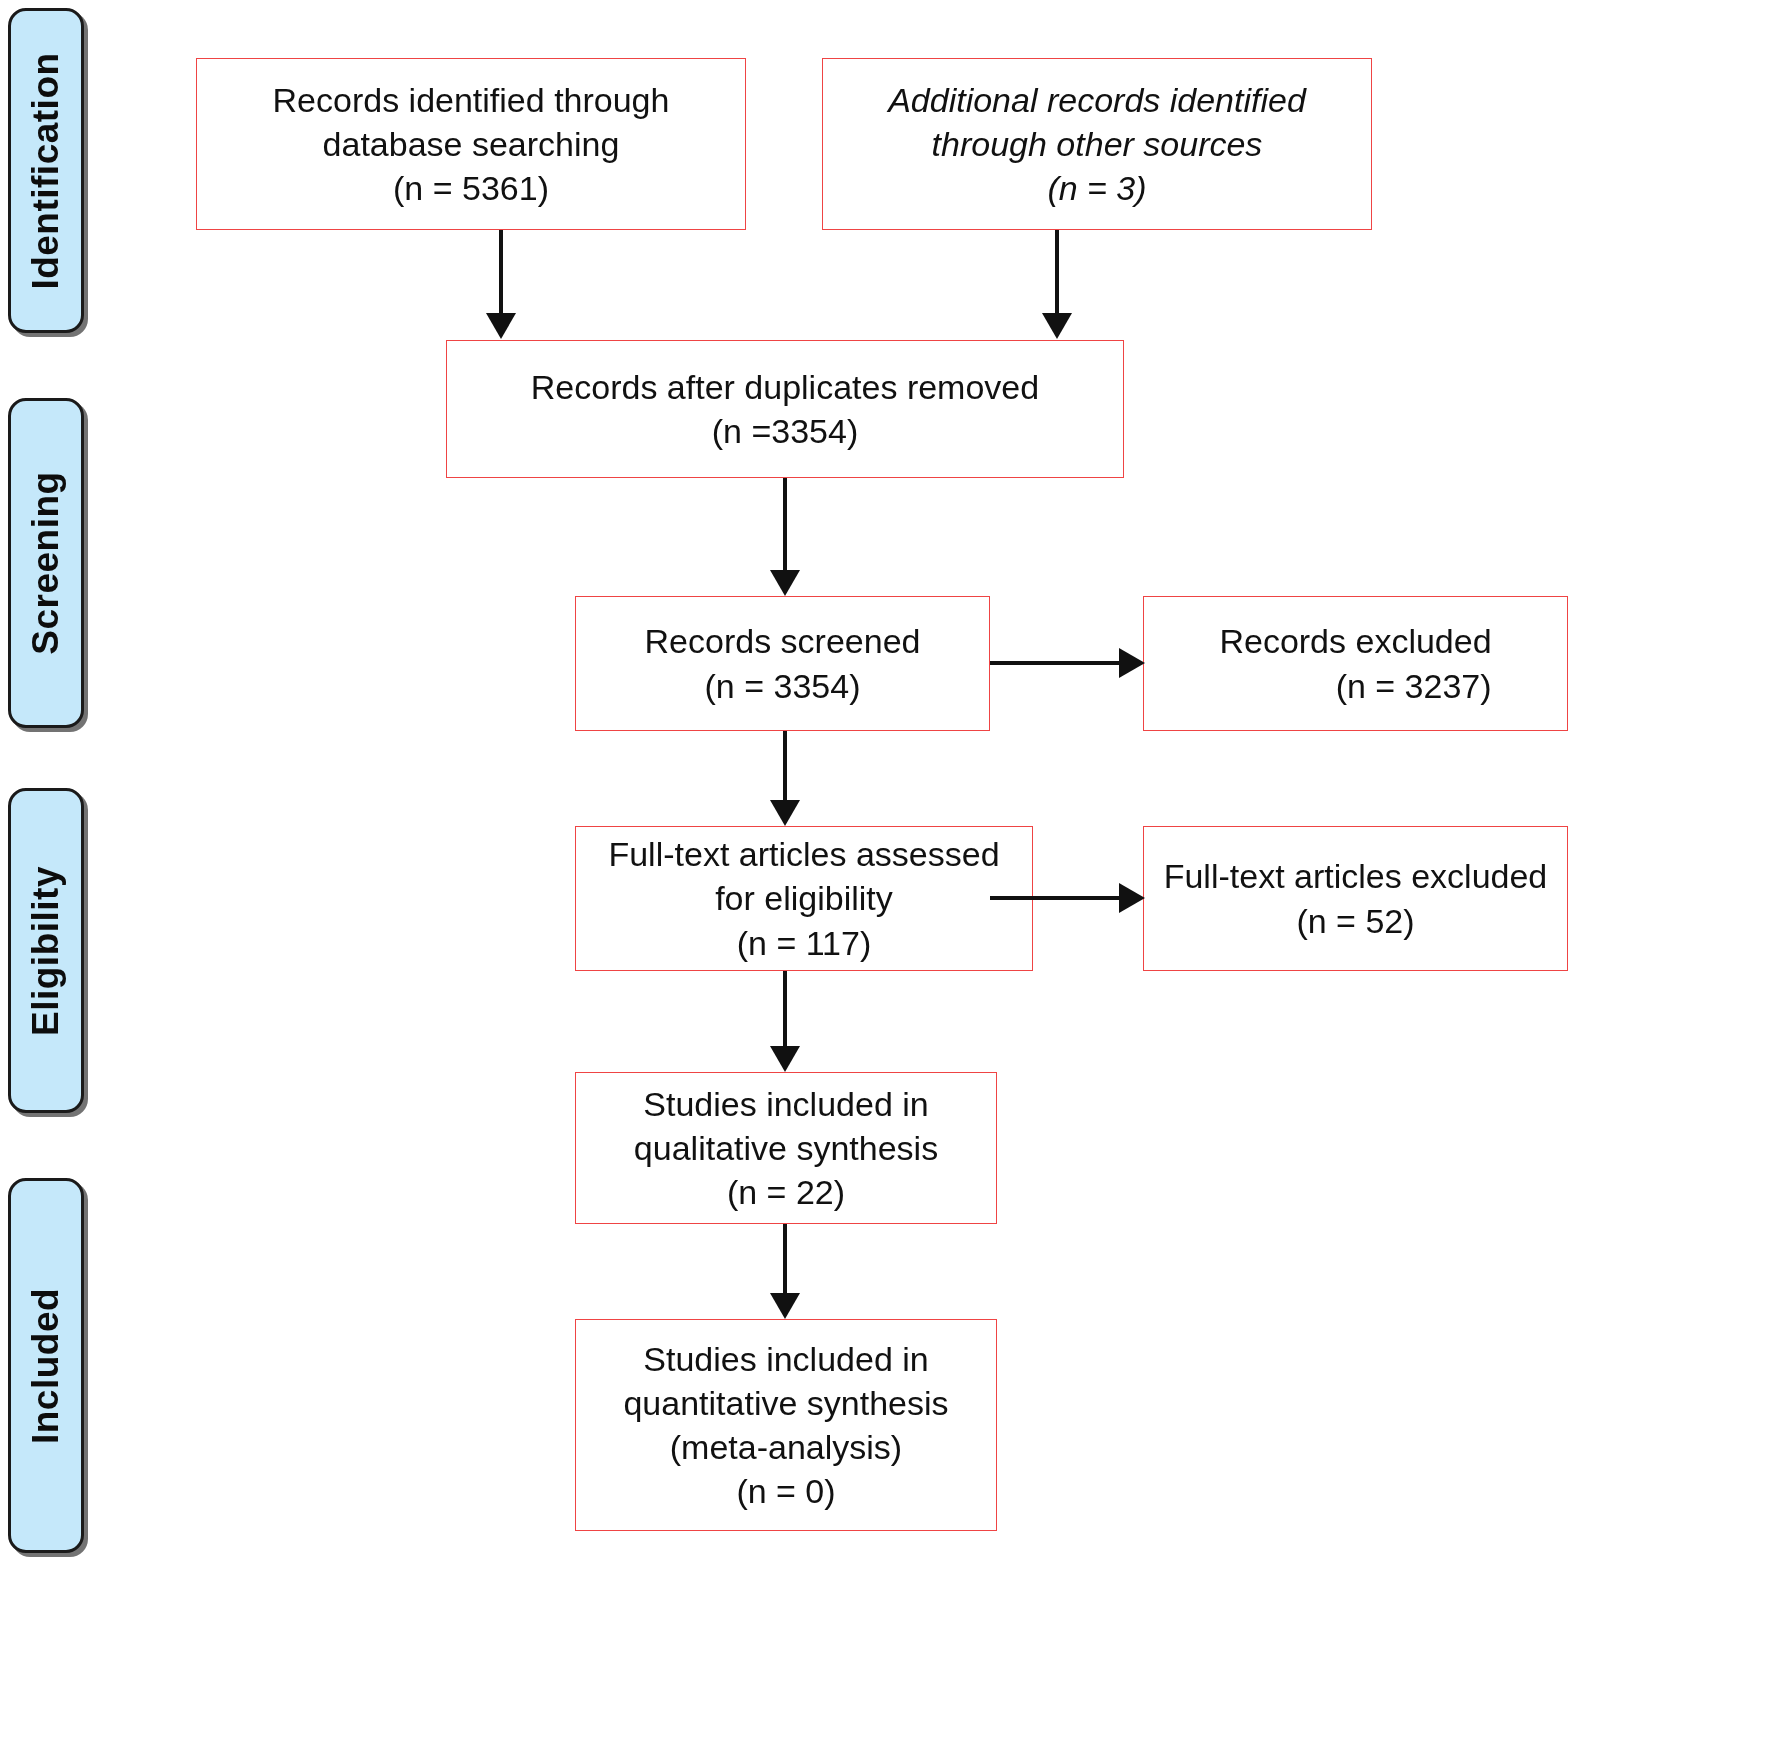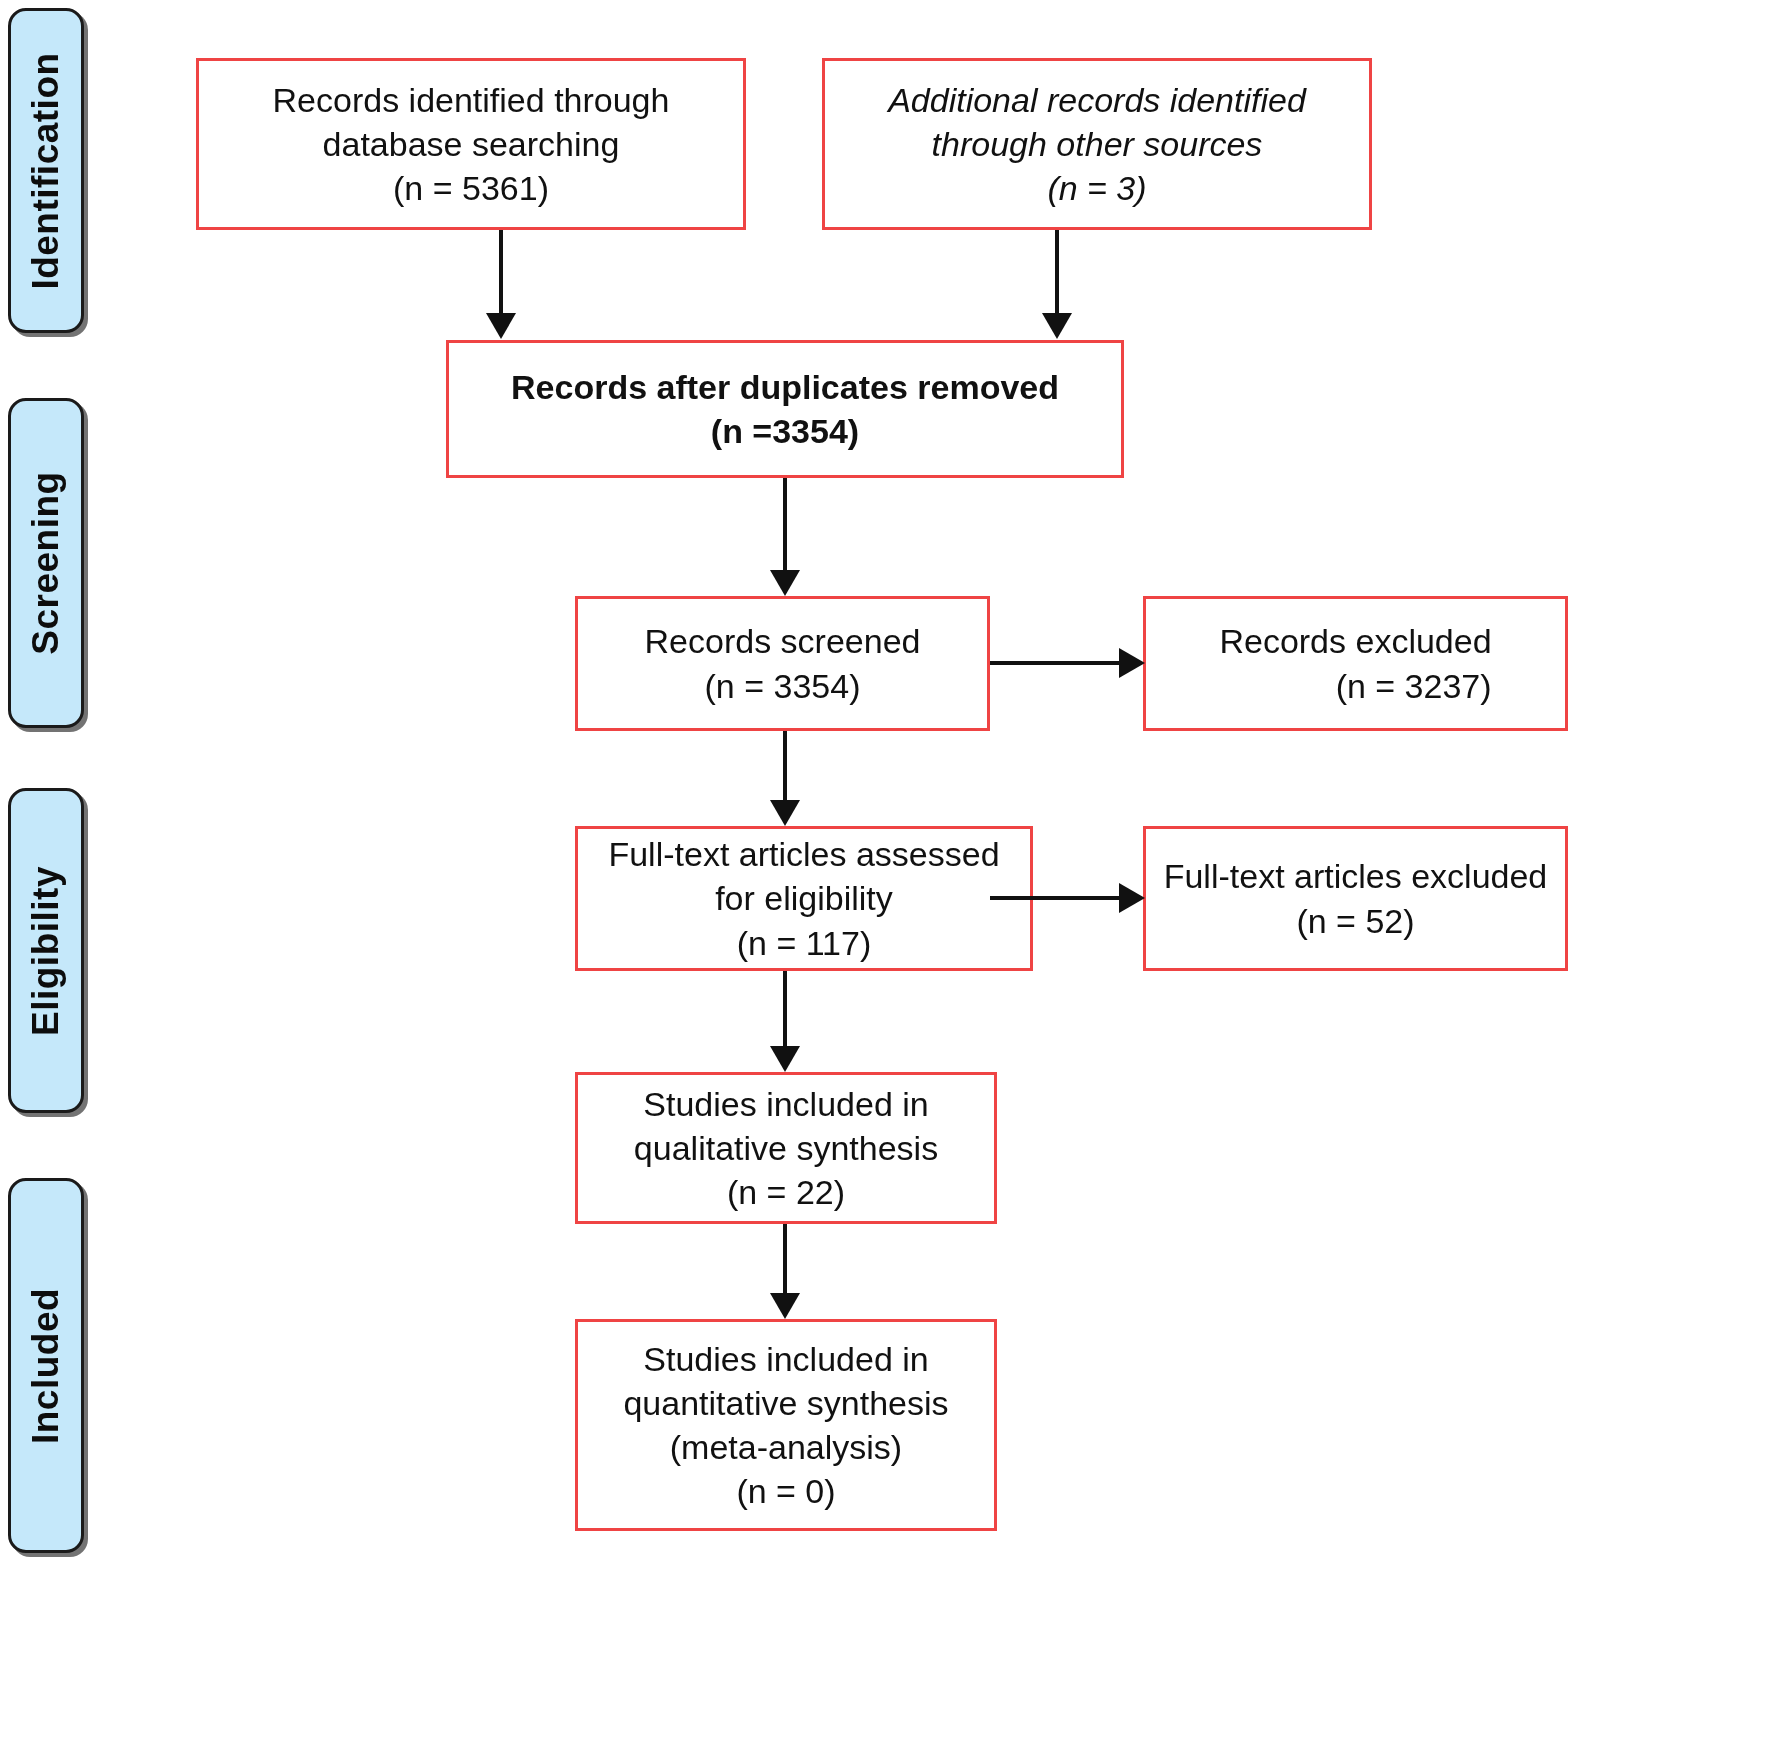--- a/index.html
+++ b/index.html
@@ -39,21 +39,21 @@
     letter-spacing: 0.5px;
     color: #0d0d0d;
     font-family: "Liberation Sans", sans-serif;
   }
 
   
   .fbox {
     position: absolute;
     box-sizing: border-box;
     background: #ffffff;
-    border: 3px solid #ef4444;
+    border: 1px solid #ef4444;
     display: flex;
     align-items: center;
     justify-content: center;
     text-align: center;
   }
   .fbox-text {
     font-size: 34px;
     line-height: 1.30;
     color: #111111;
     white-space: pre-line;
@@ -121,21 +121,21 @@
 through other sources
 (n = 3)</div>
   </div>
 
   <div class="vline" style="left:499px; top:230px; height:86px;"></div>
   <div class="arrow-down" style="left:486px; top:313px;"></div>
 
   <div class="vline" style="left:1055px; top:230px; height:86px;"></div>
   <div class="arrow-down" style="left:1042px; top:313px;"></div>
 
-  <div class="fbox" style="left:446px; top:340px; width:678px; height:138px;font-weight:bold;">
+  <div class="fbox" style="left:446px; top:340px; width:678px; height:138px;">
     <div class="fbox-text">Records after duplicates removed
 (n =3354)</div>
   </div>
 
   <div class="vline" style="left:783px; top:478px; height:95px;"></div>
   <div class="arrow-down" style="left:770px; top:570px;"></div>
 
   <div class="fbox" style="left:575px; top:596px; width:415px; height:135px;">
     <div class="fbox-text">Records screened
 (n = 3354)</div>

